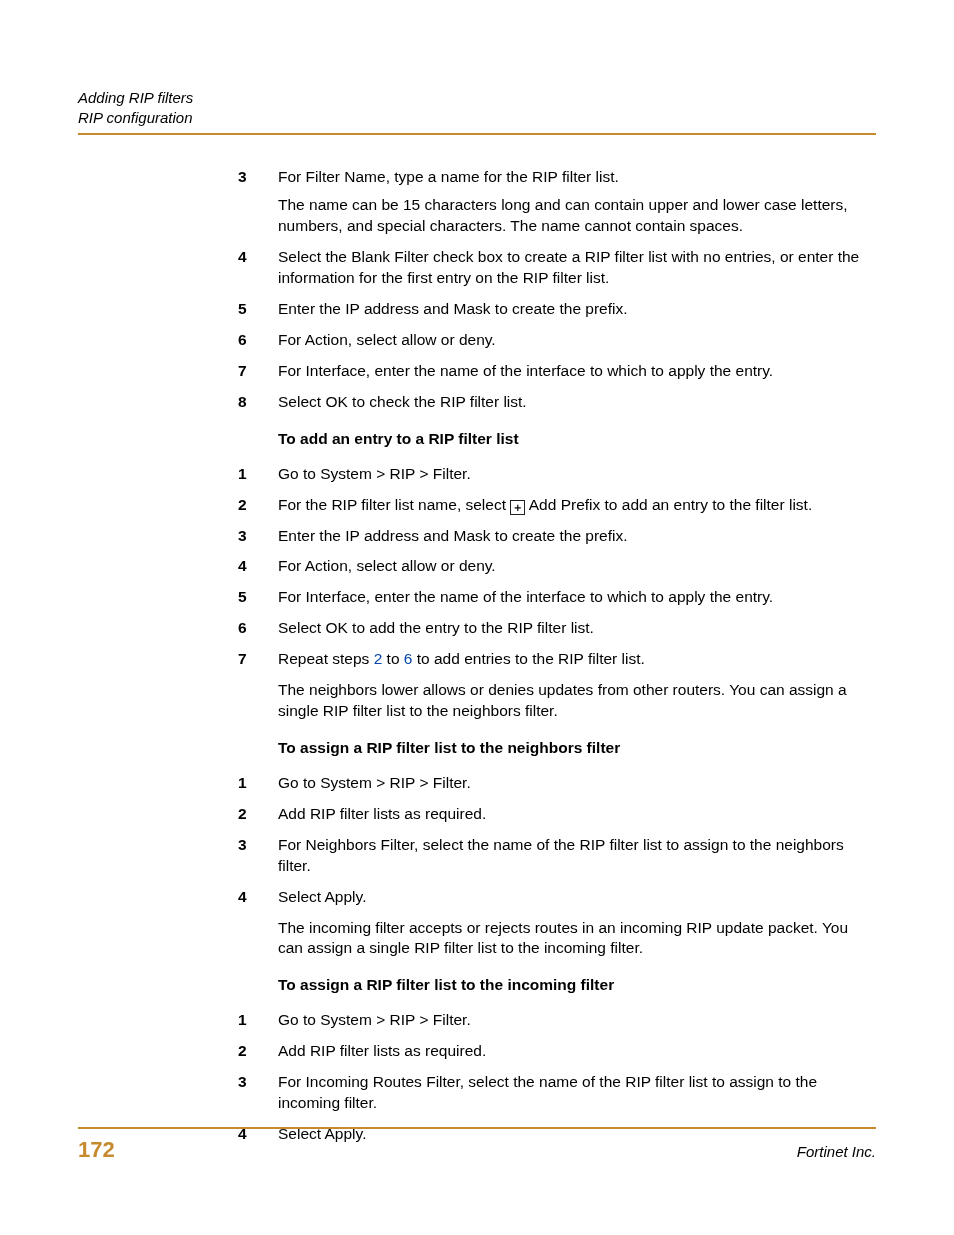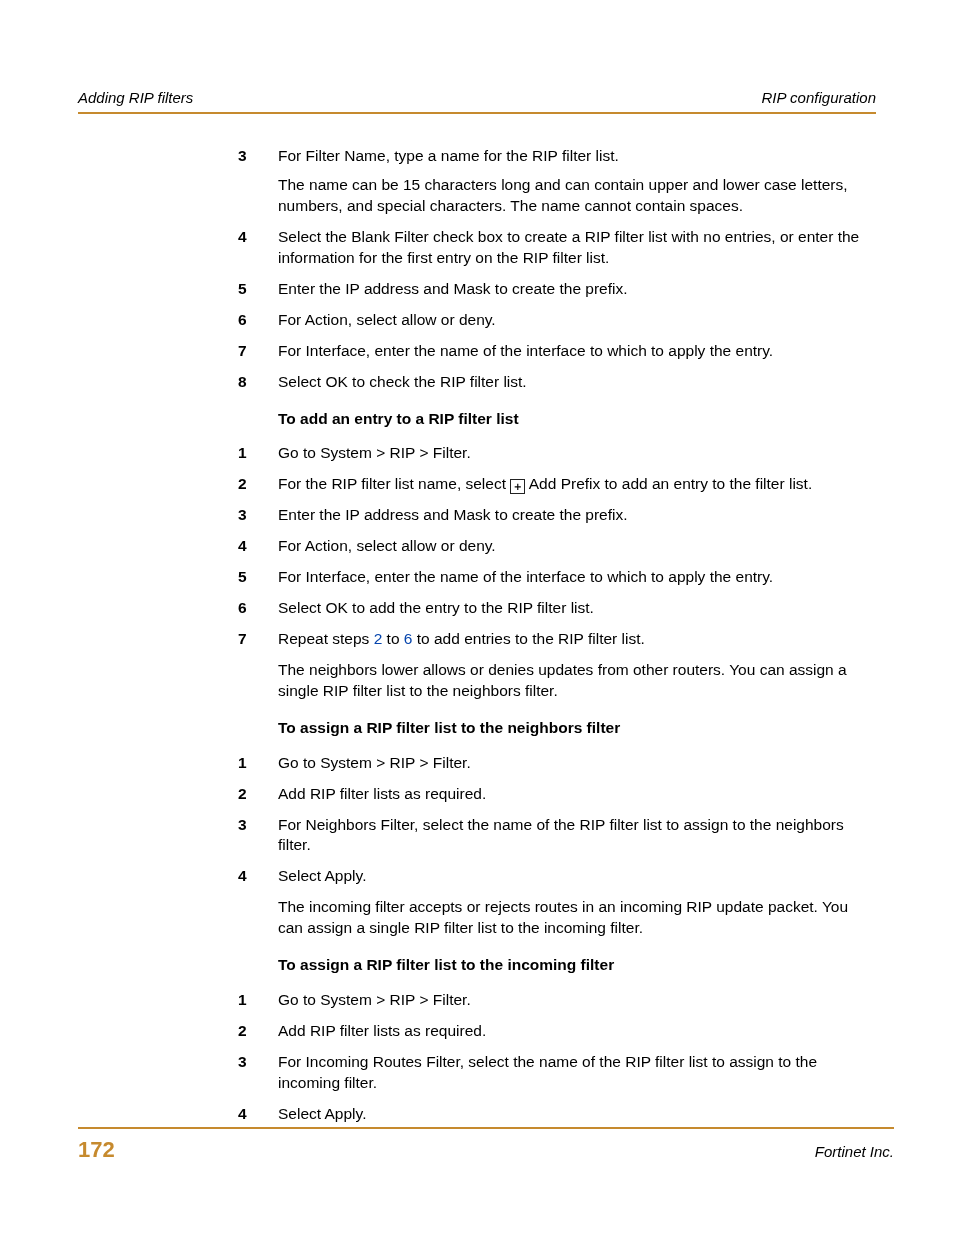--- a/index.html
+++ b/index.html
@@ -19,20 +19,21 @@
     width: 954px;
     height: 1235px;
     padding: 88px 78px 0 78px;
   }
   .header-row {
     display: flex;
     justify-content: space-between;
     font-style: italic;
     font-size: 15px;
     margin-bottom: 4px;
+    flex-direction: column;
   }
   .rule {
     border: none;
     border-top: 2px solid #c68a2e;
     margin: 0 0 32px 0;
   }
   .content {
     margin-left: 160px; 
   }
   .ol {
@@ -71,21 +72,21 @@
     margin-bottom: 20px;
   }
   .para {
     margin: 0 0 14px 40px;
   }
   .nav-bold { font-weight: normal; }
   .link { color: #0645ad; }
   .footer {
     position: absolute;
     left: 78px;
-    right: 60px;
+    right: 78px;
     bottom: 70px;
   }
   .footer-rule {
     border: none;
     border-top: 2px solid #c68a2e;
     margin: 0 0 6px 0;
   }
   .footer-row {
     display: flex;
     justify-content: space-between;

